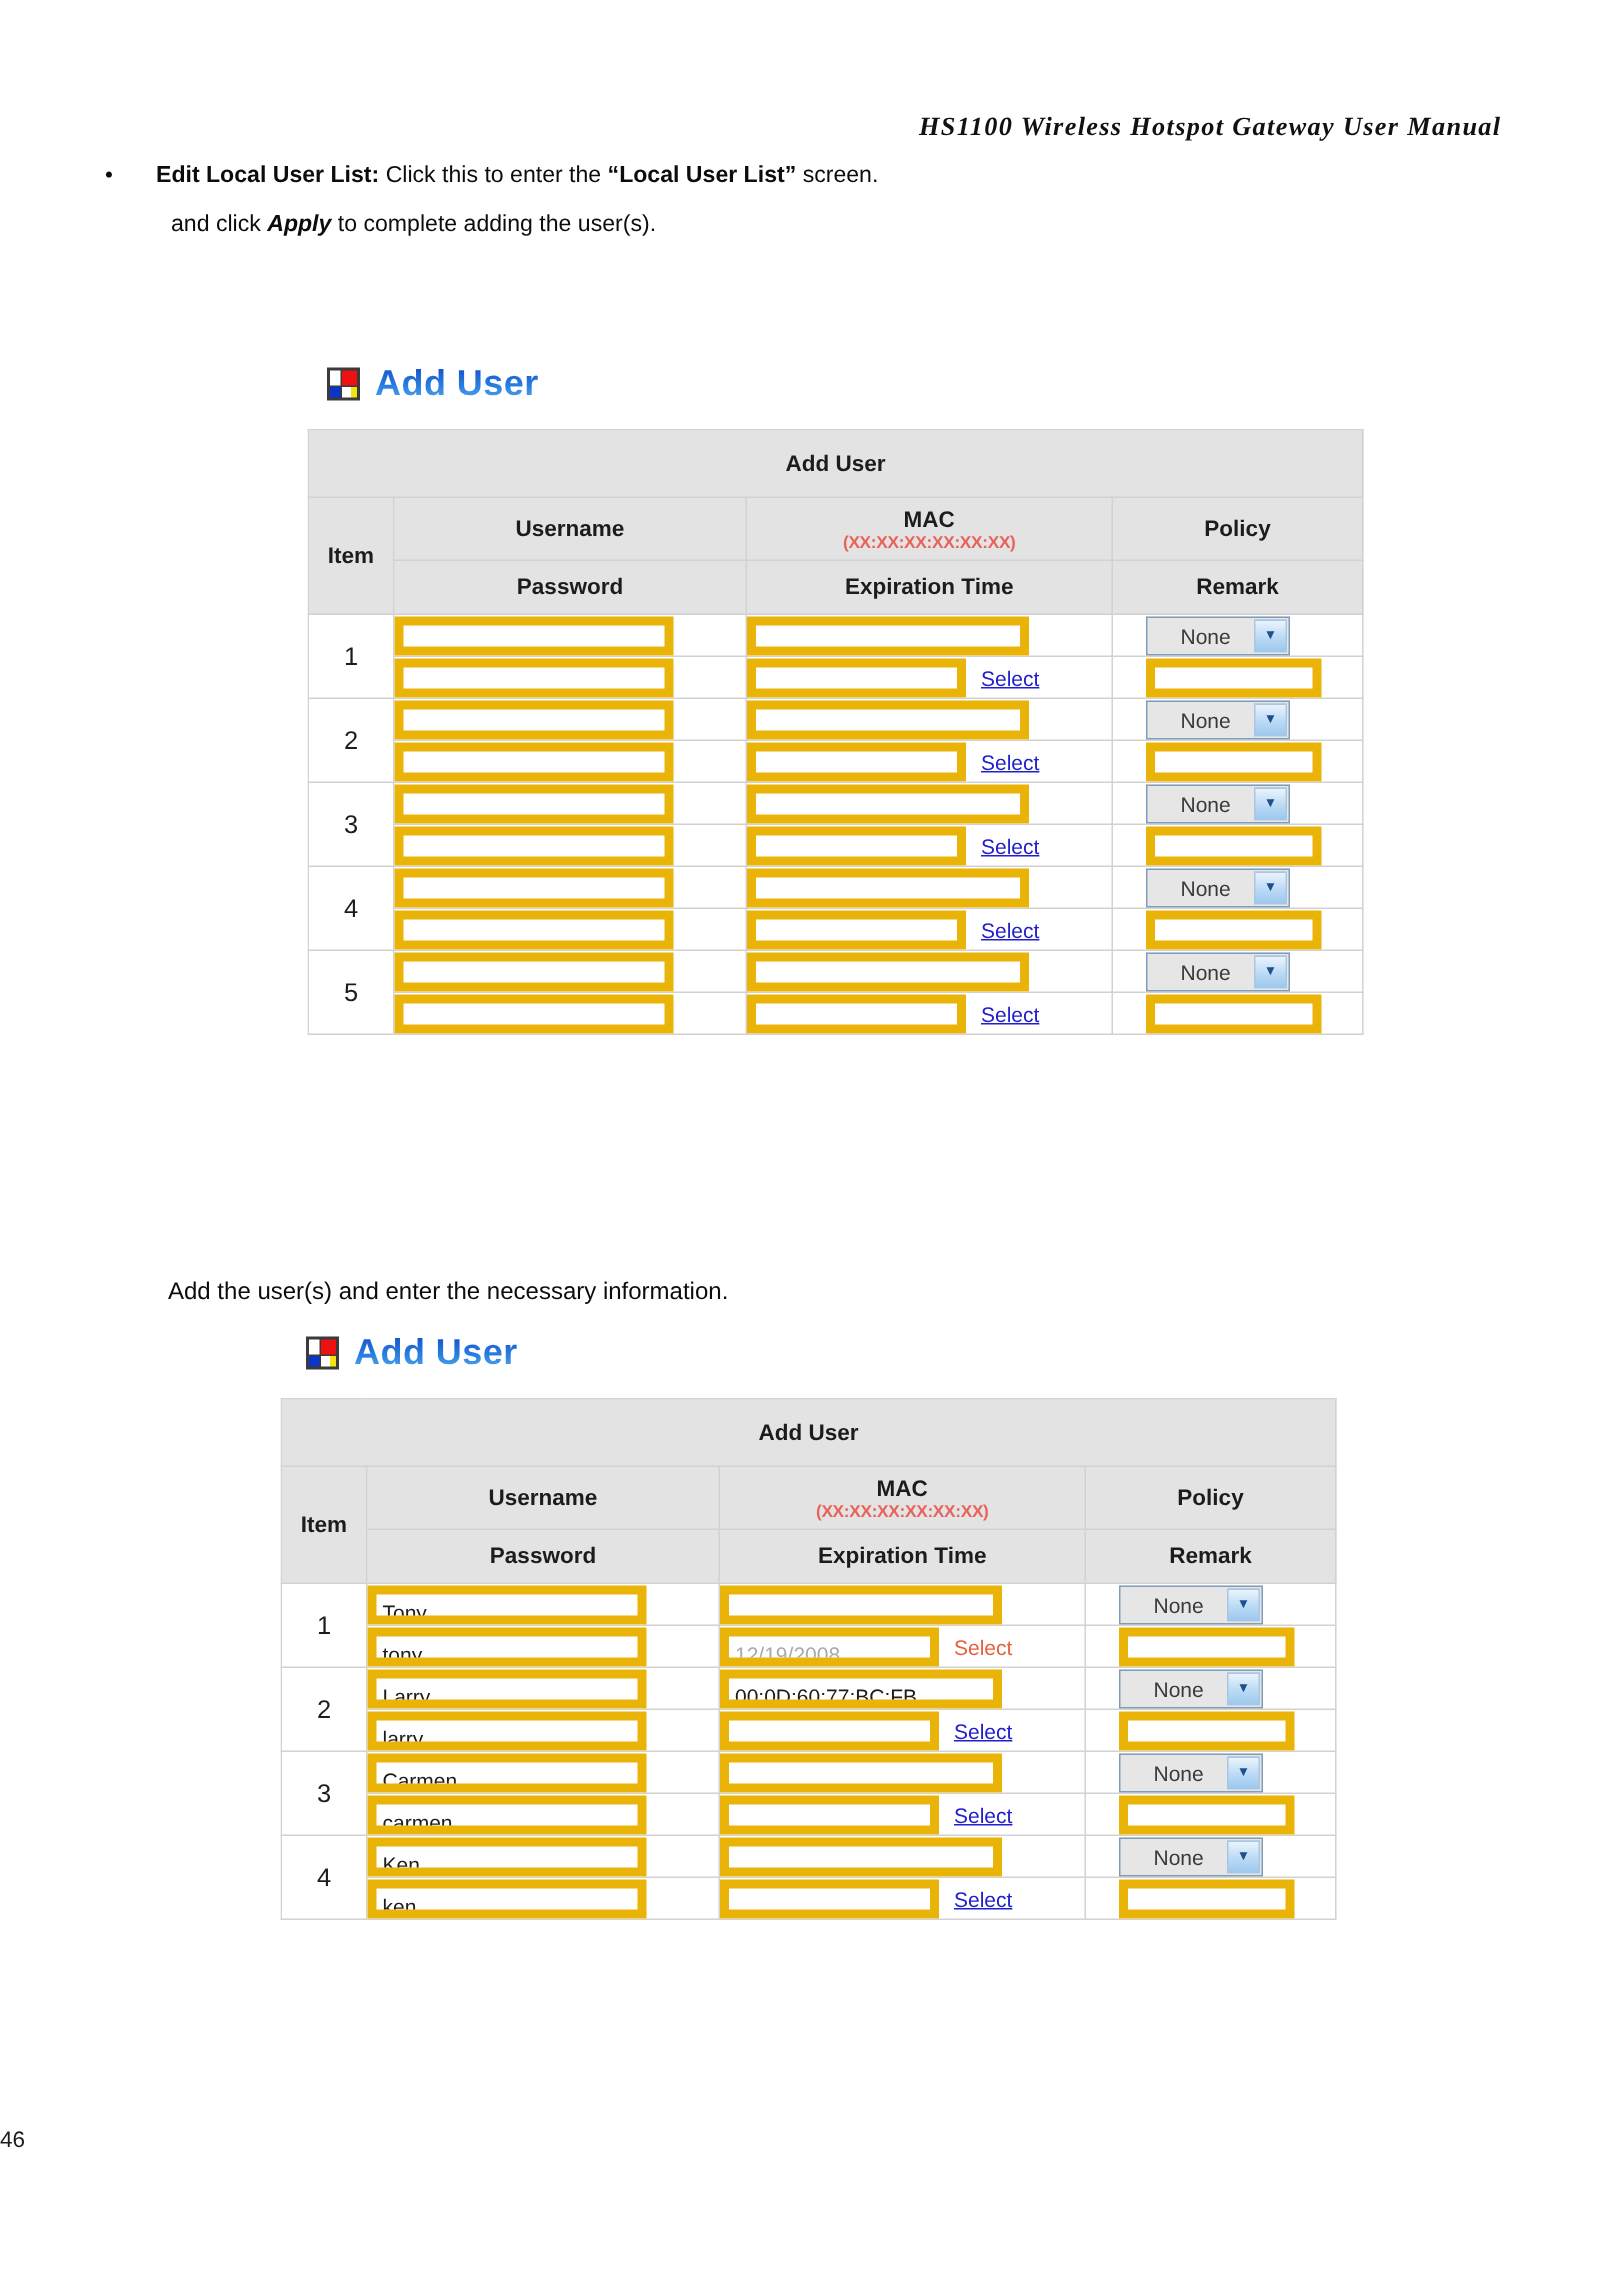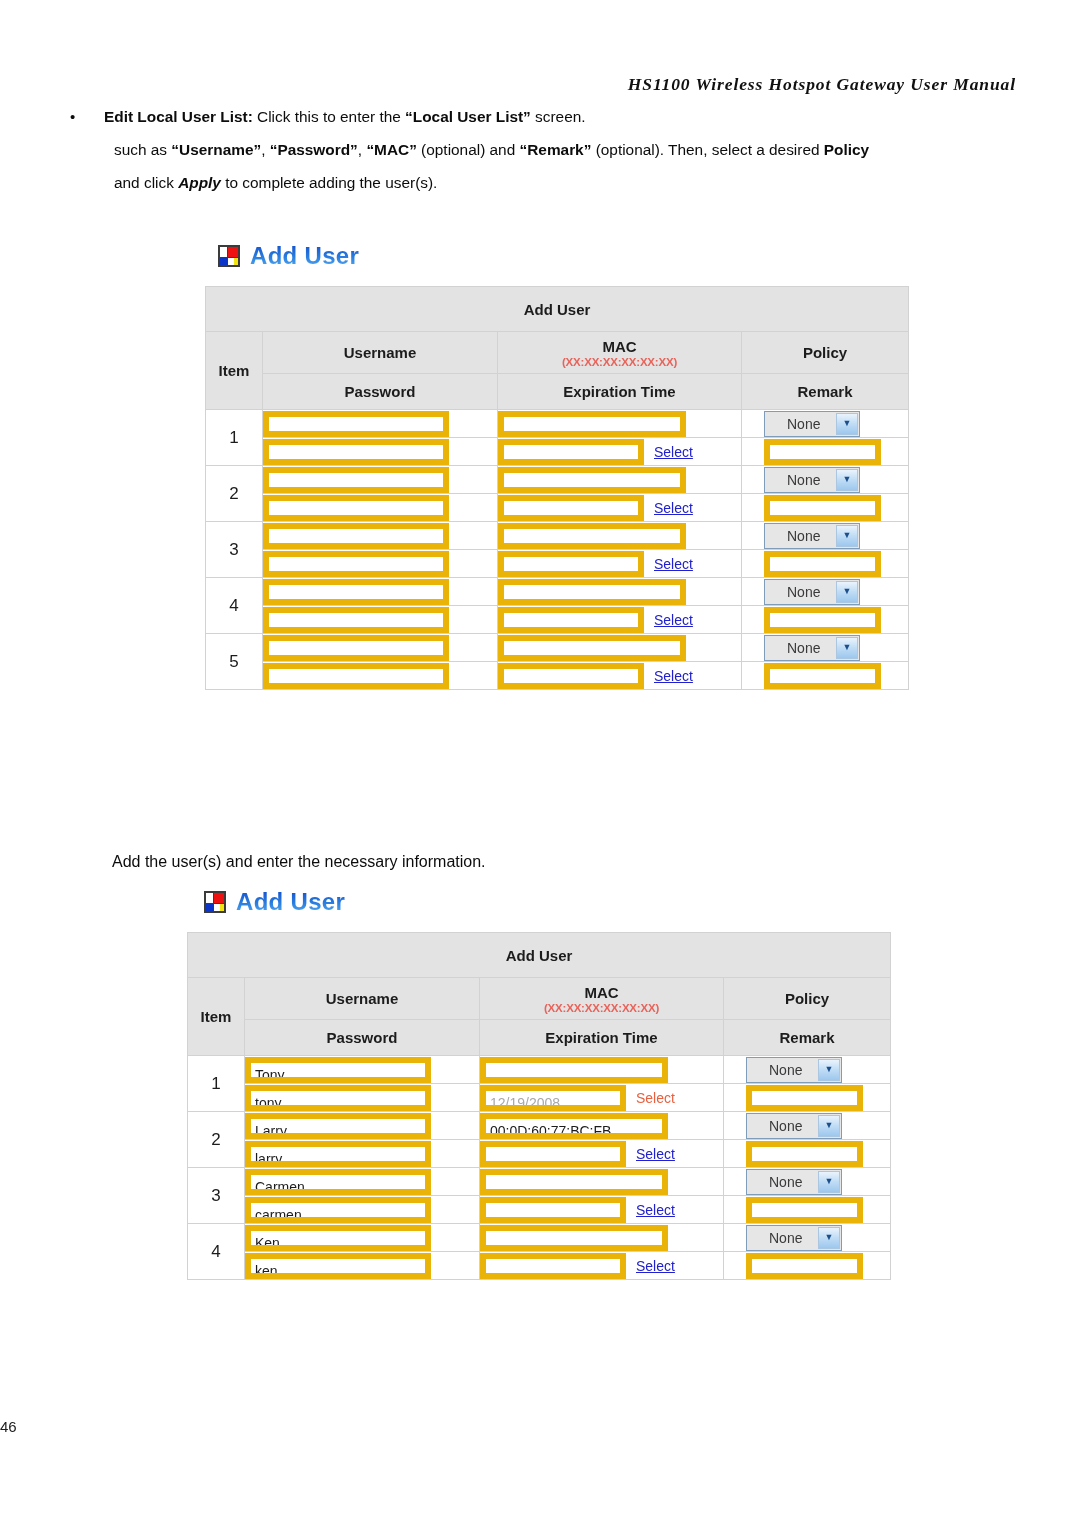--- a/index.html
+++ b/index.html
@@ -13,21 +13,21 @@
     position: relative;
     font-family: "Liberation Sans", sans-serif;
     color: #000;
     overflow: hidden;
   }
 
   
   .doc-header {
     position: absolute;
     top: 74px;
-    right: 64px;
+    right: 79px;
     font-family: "Liberation Serif", serif;
     font-style: italic;
     font-weight: bold;
     font-size: 17.5px;
     letter-spacing: 0.9px;
     color: #111;
     white-space: nowrap;
   }
 
   
@@ -243,23 +243,20 @@
 
 <div class="doc-header">HS1100 Wireless Hotspot Gateway User Manual</div>
 
 <div class="intro">
 
   <div class="intro-line l1">
     <span class="bullet-dot">•</span><span class="b">Edit Local User List:</span><span> Click this to enter the </span><span class="b">“Local User List”</span><span> screen.</span>
   </div>
 
 
-  <div class="intro-line rest">
-    <span>such as </span><span class="b">“Username”</span><span>, </span><span class="b">“Password”</span><span>, </span><span class="b">“MAC”</span><span> (optional) and </span><span class="b">“Remark”</span><span> (optional). Then, select a desired </span><span class="b">Policy</span>
-  </div>
 
   <div class="intro-line rest">
     <span>and click </span><span class="bi">Apply</span><span> to complete adding the user(s).</span>
   </div>
 </div>
 
 <div class="section-head" style="top:242px; left:218px;">
   <span class="mondrian-icon">
     <i class="mi-w"></i>
       <i class="mi-r"></i>

